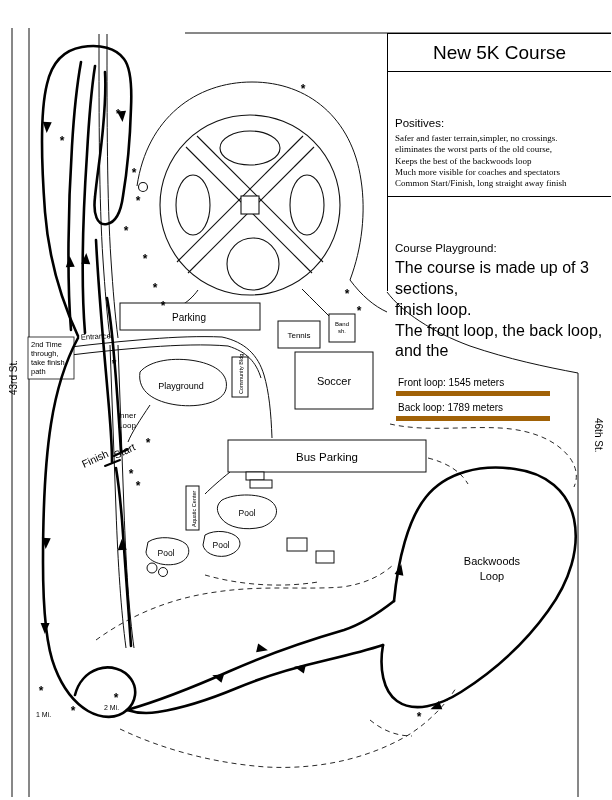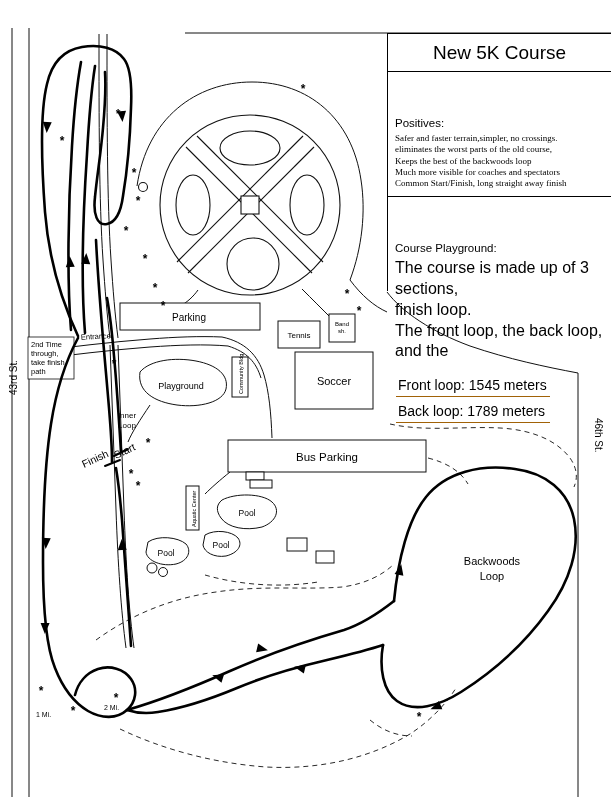--- a/index.html
+++ b/index.html
@@ -9,21 +9,21 @@
   svg text{font-family:"Liberation Sans",sans-serif;fill:#000;}
   .panel{position:absolute;left:387px;top:33px;width:224px;height:258px;background:#fff;
          border-left:1px solid #000;border-top:1px solid #000;box-sizing:border-box;}
   .panel-title{text-align:center;font-size:19px;padding:8px 0 7px;border-bottom:1px solid #000;}
   .panel-section{padding:5px 7px 7px;margin-top:40px;}
   .positives{border-bottom:1px solid #000;}
   .section-heading{font-size:11.5px;margin-bottom:4px;}
   .pos-line{font-size:9px;line-height:1.25;font-family:Liberation Serif, serif;}
   .desc-line{font-size:16px;line-height:1.3;}
   .stats{padding:2px 8px;}
-  .stat{font-size:14px;border-bottom:1px solid #a16207;padding:6px 2px 3px;width:150px;}
+  .stat{font-size:10px;border-bottom:5px solid #a16207;padding:6px 2px 3px;width:150px;}
 </style>
 </head>
 <body>
 
 <div class="page">
 
 <svg width="612" height="800" viewBox="0 0 612 800">
 
   <g stroke="#111" stroke-width="1" fill="none">
     <path d="M 12,28 L 12,797"></path>

